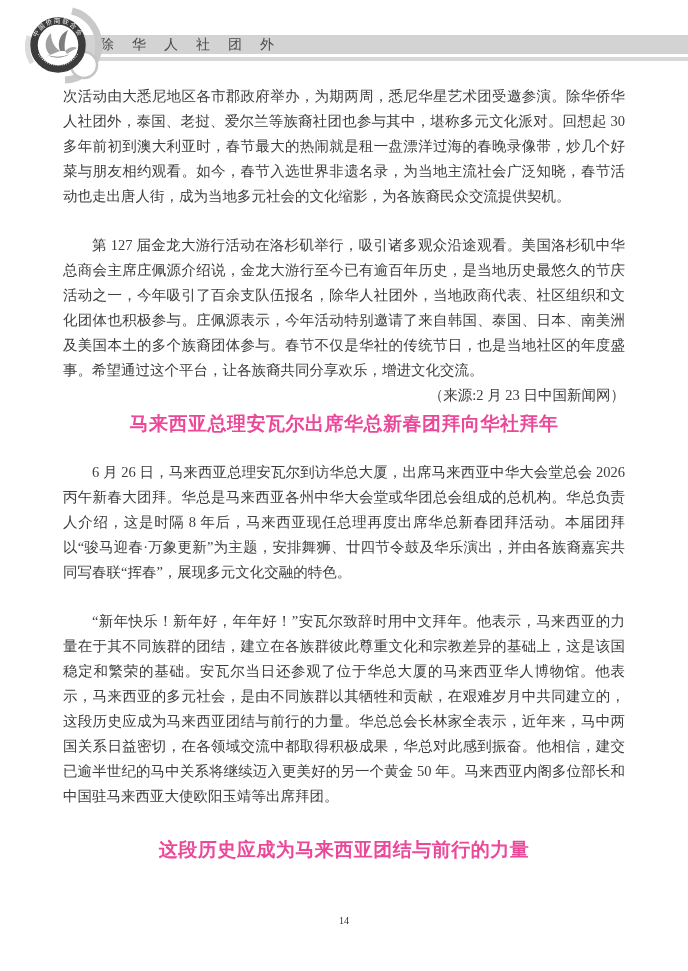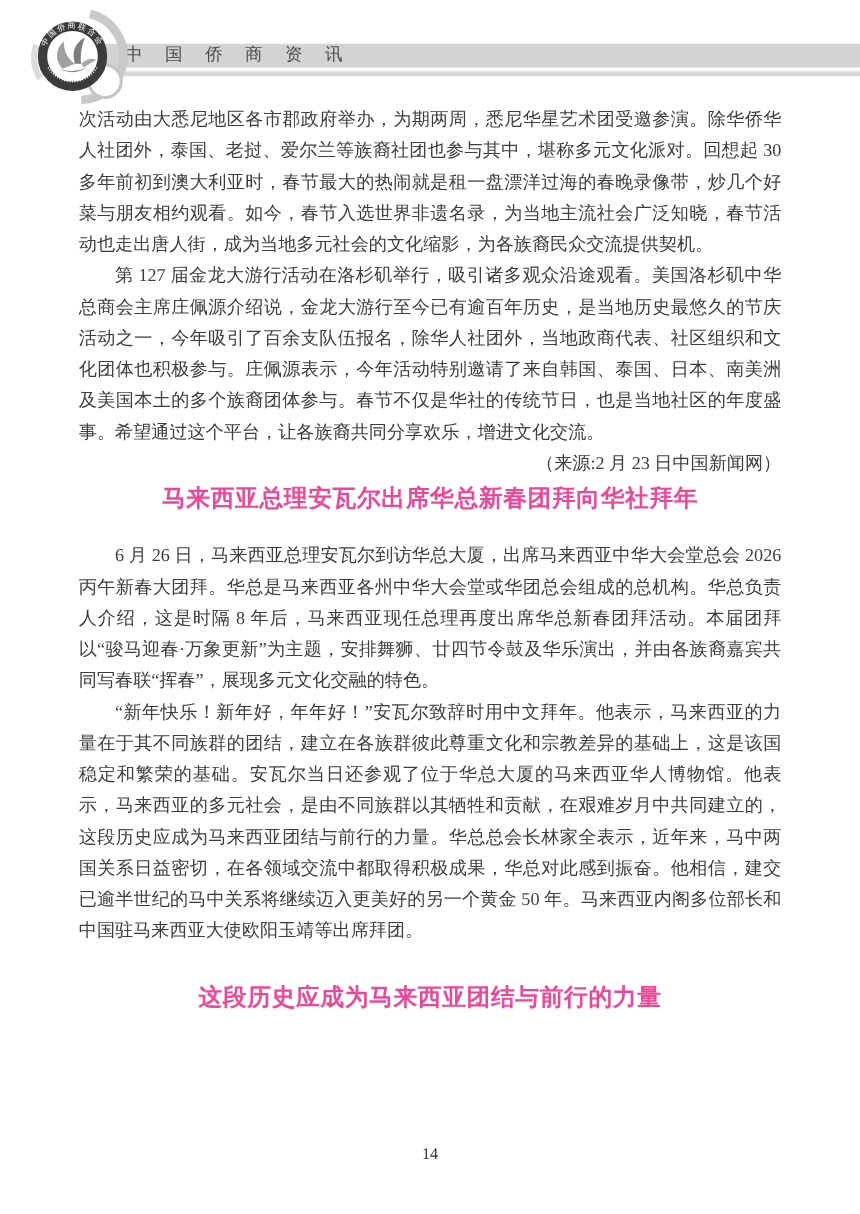--- a/index.html
+++ b/index.html
@@ -27,44 +27,44 @@
   
   .content{
     position:absolute;left:63px;top:84px;width:562px;
   }
   .body-para{
     margin:0;
     font-size:14.5px;line-height:25px;color:#3d3d3d;
     text-align:justify;
     font-family:Liberation Serif, serif;
   }
-  .body-para.indent{text-indent:2em;}
+  .body-para.indent{text-indent:2em;margin-top:24px;}
   .source{float:right;text-indent:0;}
   .article-title{
     margin:28px 0 21px 0;
     font-size:19px;line-height:25px;font-weight:700;color:#ec4899;
     text-align:center;letter-spacing:0.5px;
   }
   
   .pagenum{
     position:absolute;left:0;right:0;top:915px;
     text-align:center;
     font-family:"Liberation Serif","DejaVu Serif",serif;
-    font-size:13px;color:#333333;
+    font-size:10px;color:#333333;
   }
 </style>
 </head>
 <body>
 
 <div class="page">
 
   <div>
     <div class="band"></div>
     <div class="thinline"></div>
-    <div class="masthead">中国侨商资讯</div>
+    <div class="masthead">除华人社团外</div>
 
     <svg class="logo" viewBox="0 0 85 85" xmlns="http://www.w3.org/2000/svg">
 
       <path d="M 52 6 A 35 35 0 0 1 45 75" fill="none" stroke="#c9c9c9" stroke-width="7"></path>
       <path d="M 12 58 A 33 33 0 0 1 9 31" fill="none" stroke="#dcdcdc" stroke-width="5"></path>
 
       <circle cx="64" cy="60" r="13" fill="#ffffff" stroke="#c4c4c4" stroke-width="2.5"></circle>
 
       <circle cx="38" cy="40" r="24" fill="#ffffff" stroke="#3c3c3c" stroke-width="7.5"></circle>
 

